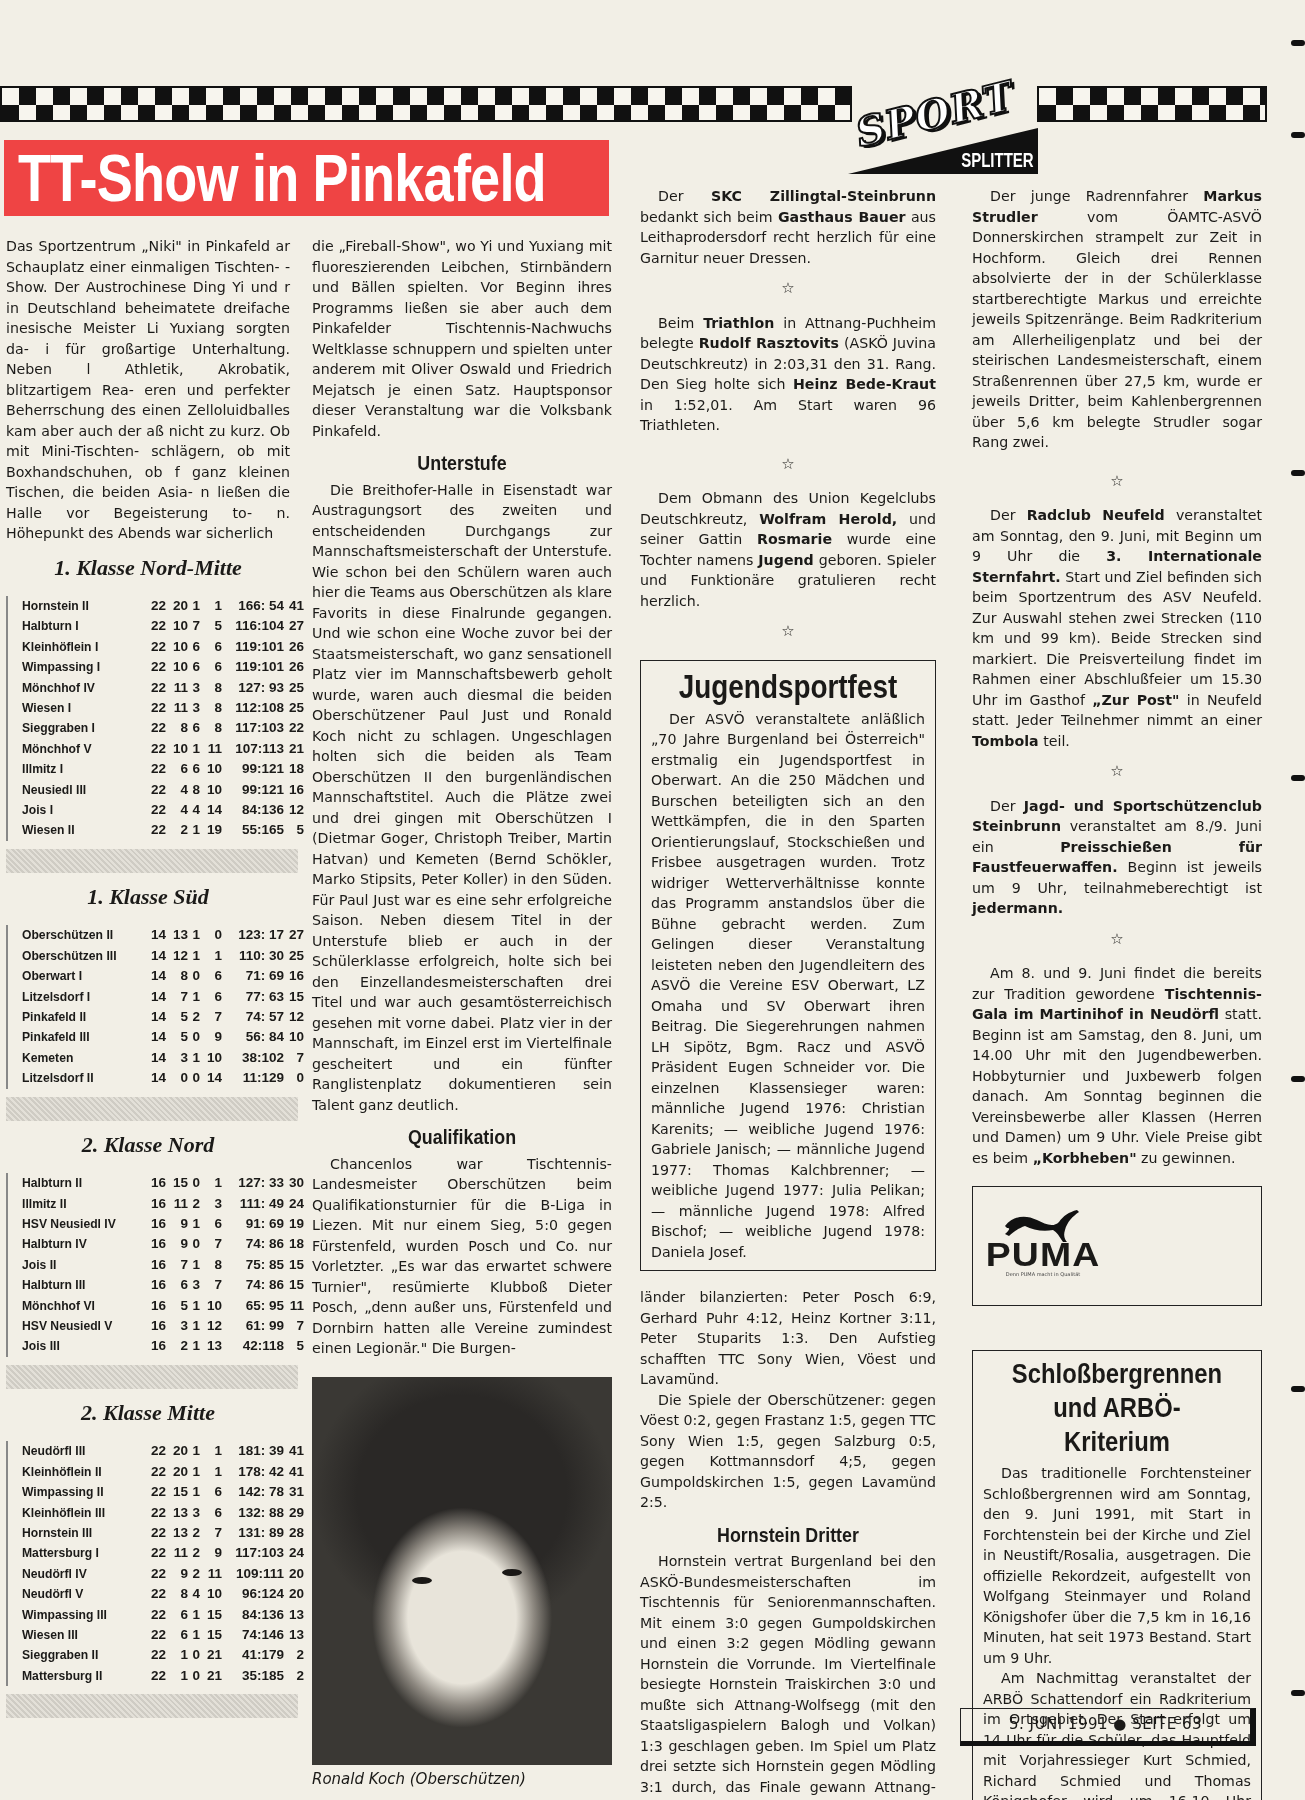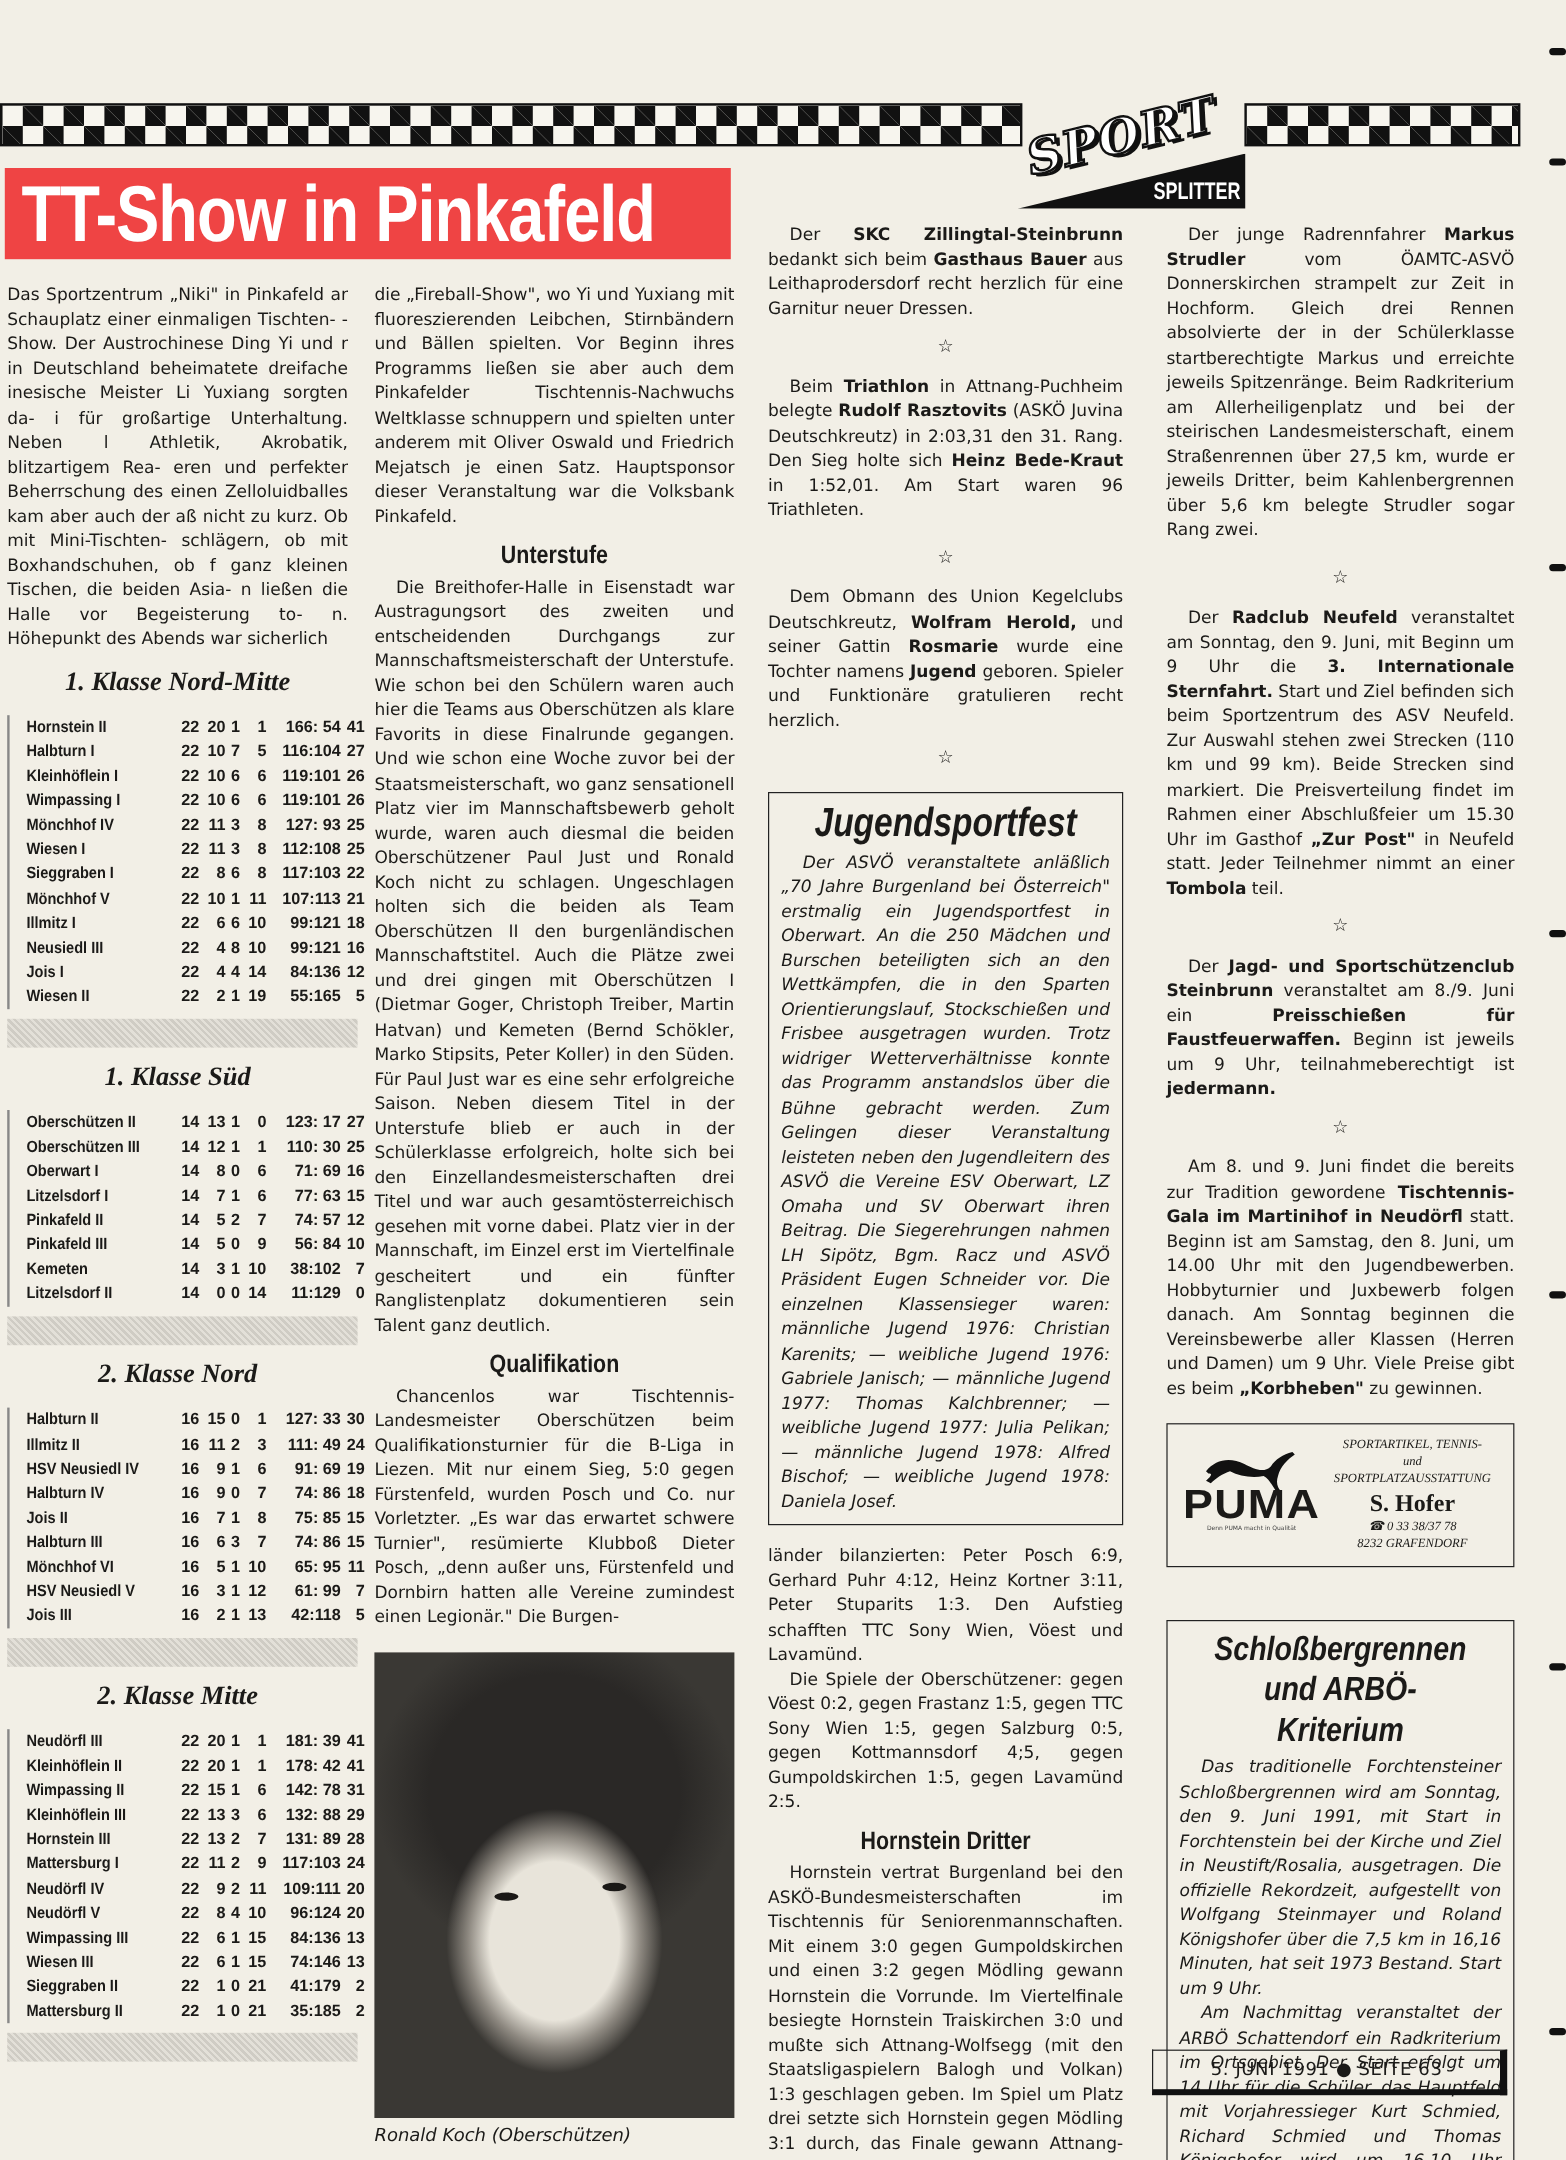--- a/index.html
+++ b/index.html
@@ -59,21 +59,21 @@
   .star { text-align: center; margin: 10px 0 14px; font-size: 15px; }
   .tablehead {
     font-family: Liberation Serif, serif; font-weight: bold; font-style: italic;
     font-size: 22px; text-align: center; margin: 14px 0 18px;
   }
   .standings { font-family: "Liberation Sans", sans-serif; font-size: 13.5px; line-height: 20.4px; width: 280px; border-left: 2px solid #888; font-weight: bold; }
   .row { display: grid; grid-template-columns: 122px 22px 22px 12px 22px 62px 20px; padding-left: 14px; }
   .row span { text-align: right; white-space: nowrap; }
   .row span:first-child { text-align: left; transform: scaleX(0.9); transform-origin: left; }
   .shade { height: 24px; margin: 8px 0 0; background: repeating-linear-gradient(45deg, #cfccc4 0 2px, #e3e0d8 2px 4px); width: 292px; }
-  .boxed { border: 1.5px solid #222; padding: 6px 10px 8px; font-style: italic; }
+  .boxed { border: 1.5px solid #222; padding: 6px 10px 8px; }
   .boxhead { font-family: "Liberation Sans", sans-serif; font-weight: bold; font-size: 34px; text-align: center; line-height: 38px; transform: scaleX(0.82); margin-bottom: 4px; }
   .boxhead2 { font-family: "Liberation Sans", sans-serif; font-weight: bold; font-size: 28px; text-align: center; line-height: 34px; transform: scaleX(0.85); }
   .photo {
     margin: 18px 0 4px; width: 300px; height: 388px; background:
     radial-gradient(ellipse 90px 110px at 50% 62%, #e8e4da 0 60%, #8d8880 80%, transparent 100%),
     radial-gradient(ellipse 150px 140px at 50% 30%, #2a2826 0 70%, transparent 100%),
     #3a3834;
     position: relative;
   }
   .photo .eye { position: absolute; width: 20px; height: 7px; background: #1a1816; border-radius: 50%; top: 200px; }
@@ -541,28 +541,20 @@
     <p><span>Am 8. und 9. Juni findet die bereits zur Tradition gewordene </span><b>Tischtennis-Gala im Martinihof in Neudörfl</b><span> statt. Beginn ist am Samstag, den 8. Juni, um 14.00 Uhr mit den Jugendbewerben. Hobbyturnier und Juxbewerb folgen danach. Am Sonntag beginnen die Vereinsbewerbe aller Klassen (Herren und Damen) um 9 Uhr. Viele Preise gibt es beim </span><b>„Korbheben"</b><span> zu gewinnen.</span></p>
 
     <div class="ad">
       <div class="puma">
         <svg class="cat" width="80" height="34" viewBox="0 0 80 34">
           <path d="M2 18 C10 8 22 6 34 12 C42 16 50 20 56 14 C60 8 66 4 74 2 L76 4 C70 8 64 14 62 22 C60 28 62 32 64 34 L60 34 C56 28 54 24 50 22 C40 24 30 22 22 18 C16 20 10 24 6 28 L2 26 C6 22 8 20 4 20 Z" fill="#111"></path>
         </svg>
         <div class="pumaword">PUMA</div>
         <div class="tag">Denn PUMA macht in Qualität</div>
       </div>
-      <div class="info">
-        <div>SPORTARTIKEL, TENNIS-</div>
-        <div>und</div>
-        <div>SPORTPLATZAUSSTATTUNG</div>
-        <div class="shop">S. Hofer</div>
-        <div><span>☎ </span><span>0 33 38/37 78</span></div>
-        <div>8232 GRAFENDORF</div>
-      </div>
     </div>
 
     <div class="boxed">
       <div class="boxhead2">Schloßbergrennen</div>
       <div class="boxhead2" style="margin-bottom:4px">und ARBÖ-Kriterium</div>
       <p>Das traditionelle Forchtensteiner Schloßbergrennen wird am Sonntag, den 9. Juni 1991, mit Start in Forchtenstein bei der Kirche und Ziel in Neustift/Rosalia, ausgetragen. Die offizielle Rekordzeit, aufgestellt von Wolfgang Steinmayer und Roland Königshofer über die 7,5 km in 16,16 Minuten, hat seit 1973 Bestand. Start um 9 Uhr.</p>
       <p>Am Nachmittag veranstaltet der ARBÖ Schattendorf ein Radkriterium im Ortsgebiet. Der Start erfolgt um 14 Uhr für die Schüler, das Hauptfeld mit Vorjahressieger Kurt Schmied, Richard Schmied und Thomas Königshofer wird um 16.10 Uhr losgelassen. Die Siegerehrung mit Landeshauptmann Sipötz findet um 17 Uhr statt.</p>
     </div>
   </div>
 

